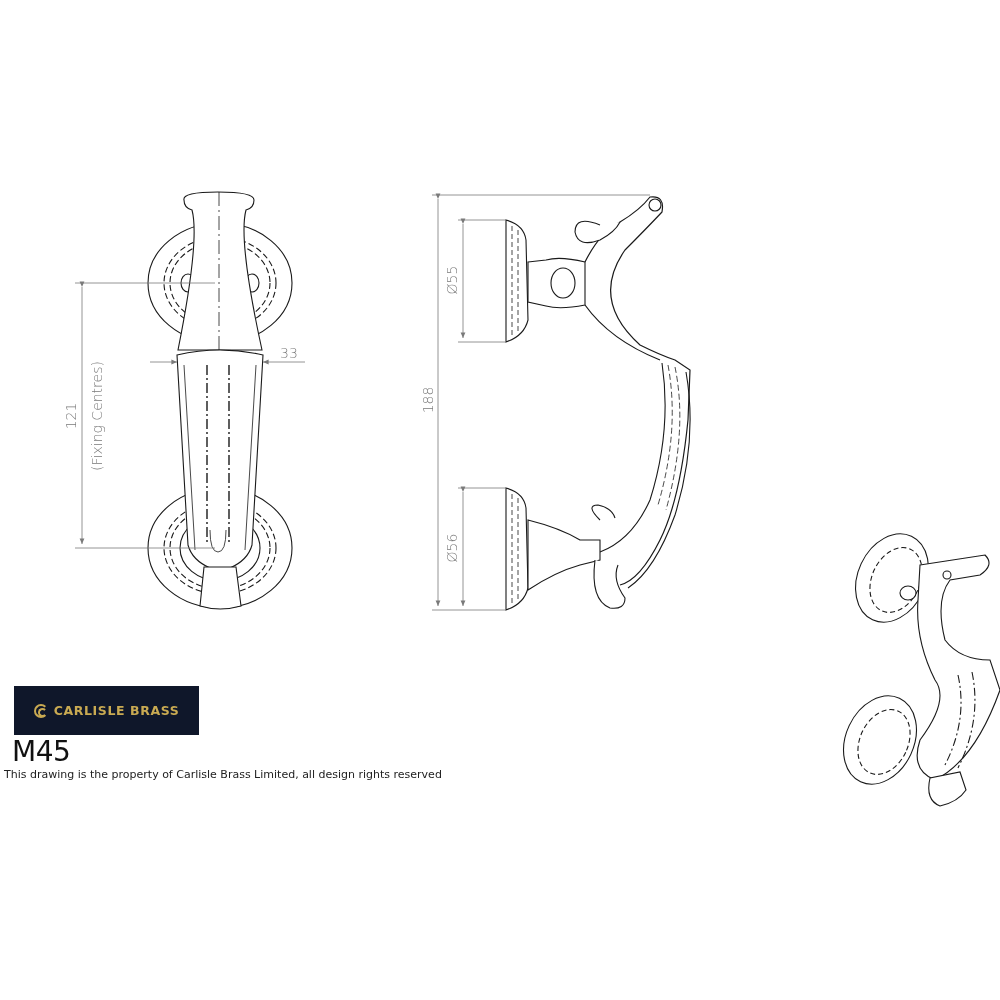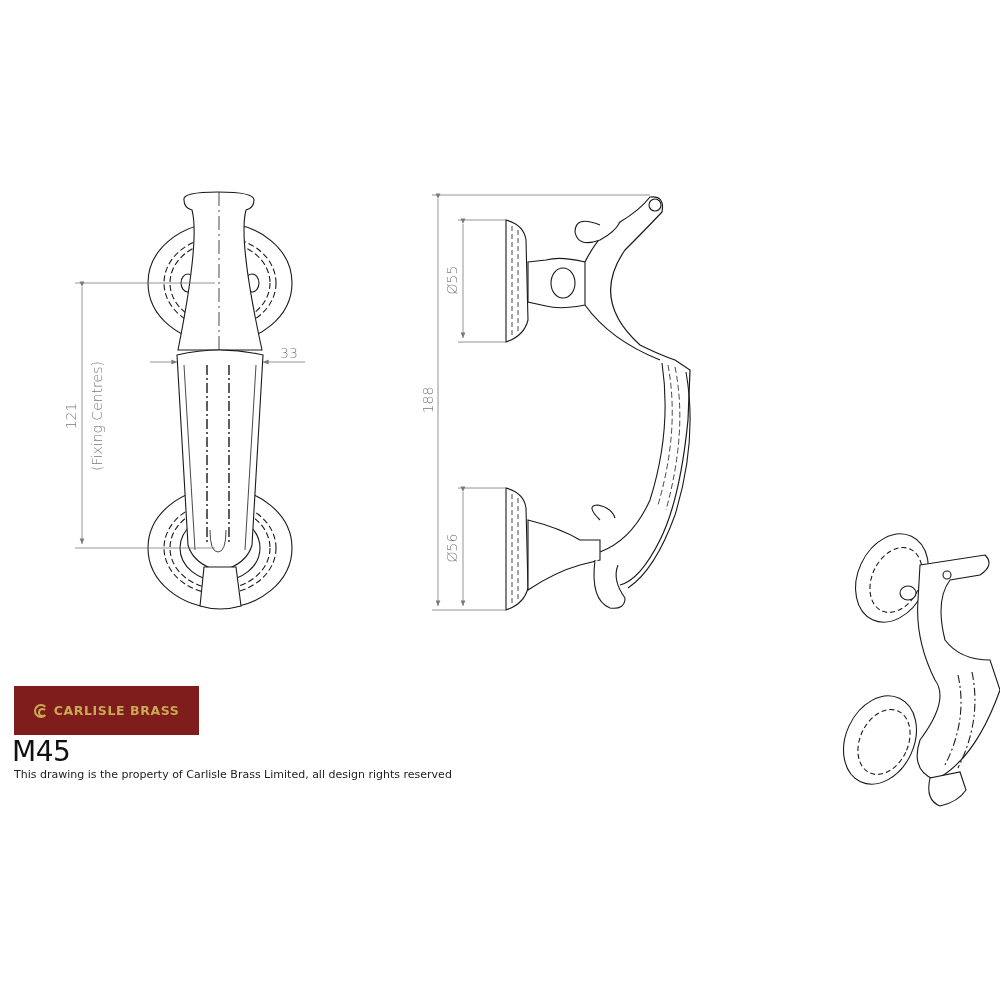--- a/index.html
+++ b/index.html
@@ -1,24 +1,24 @@
 <!DOCTYPE html>
 <html><head>
 <meta charset="utf-8">
 <style>
   html, body { margin:0; padding:0; background:#ffffff; }
   body { width:1000px; height:1000px; position:relative; overflow:hidden; font-family:"DejaVu Sans", sans-serif; }
   svg.drawing { position:absolute; left:0; top:0; width:1000px; height:1000px; }
   .dim-text { font-family:"DejaVu Sans", sans-serif; font-size:14px; fill:#7a7a7a; font-weight:300; }
-  .logo-box { position:absolute; left:14px; top:686px; width:185px; height:49px; background:#7f1d1d; display:flex; align-items:center; justify-content:center; gap:6px; }
+  .logo-box { position:absolute; left:14px; top:686px; width:185px; height:49px; background:#0f172a; display:flex; align-items:center; justify-content:center; gap:6px; }
   .logo-mark { width:14px; height:14px; border:2.5px solid #c9aa52; border-radius:50%; border-right-color:transparent; box-sizing:border-box; position:relative; }
   .logo-mark::after { content:""; position:absolute; left:2px; top:2px; width:5px; height:5px; border:2px solid #c9aa52; border-radius:50%; border-right-color:transparent; }
   .logo-text { color:#c9aa52; font-family:"DejaVu Sans", sans-serif; font-weight:bold; font-size:12.5px; letter-spacing:0.6px; }
   .model { position:absolute; left:12px; top:735px; font-family:"DejaVu Sans", sans-serif; font-size:28px; color:#111; font-weight:400; letter-spacing:-0.5px; }
-  .notice { position:absolute; left:14px; top:768px; font-family:"DejaVu Sans", sans-serif; font-size:11px; color:#222; }
+  .notice { position:absolute; left:4px; top:768px; font-family:"DejaVu Sans", sans-serif; font-size:11px; color:#222; }
 </style>
 </head>
 <body>
 
 <svg class="drawing" viewBox="0 0 1000 1000">
   <defs>
     <marker id="arr" markerWidth="8" markerHeight="8" refX="7" refY="4" orient="auto">
       <path d="M0,1 L7,4 L0,7 Z" fill="#7a7a7a"></path>
     </marker>
   </defs>

